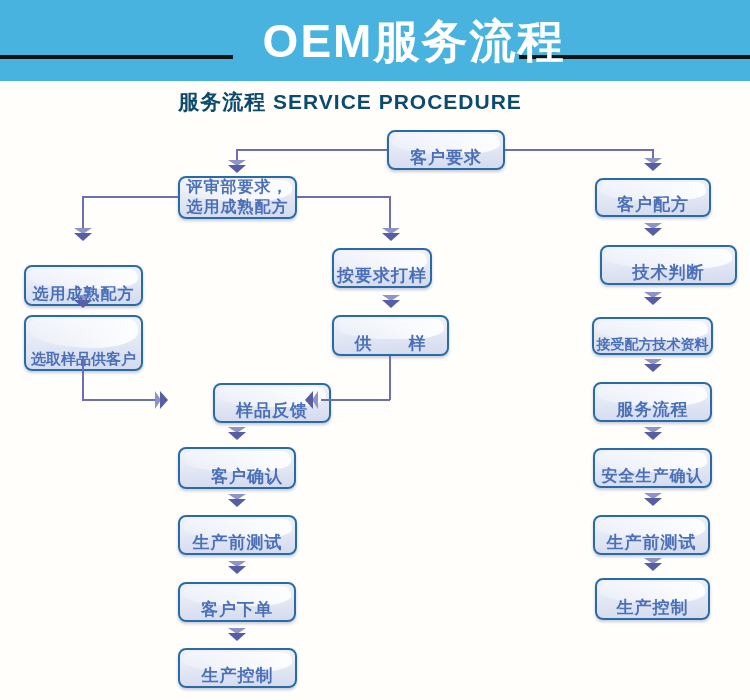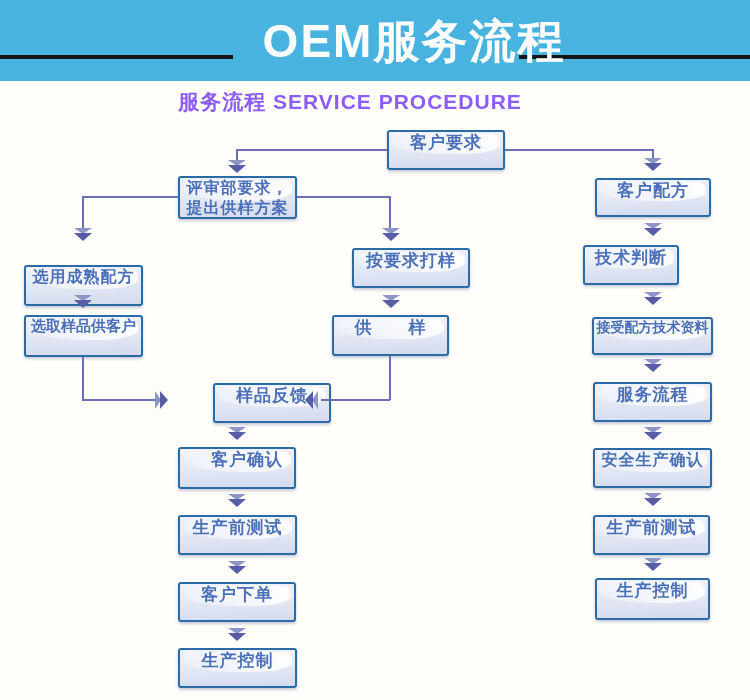--- a/index.html
+++ b/index.html
@@ -20,31 +20,31 @@
   .banner-line.right{left:519px;width:231px;}
   .banner-title{
     position:absolute;left:0;top:16px;width:750px;
     text-align:center;color:#ffffff;
     font-size:46px;font-weight:bold;letter-spacing:2px;
     line-height:1.1;
     padding-left:39px;
   }
   .subtitle{
     position:absolute;left:0;top:88px;width:700px;
-    text-align:center;color:#8b5cf6;
+    text-align:center;color:#0c4a6e;
     font-size:21px;font-weight:600;letter-spacing:1px;
   }
   
   .flow{position:absolute;left:0;top:0;width:750px;height:700px;}
   .node{
     position:absolute;
-    border:2px solid #2a6ba6;border-radius:3px;
+    border:2px solid #2a6ba6;border-radius:8px;
     background:linear-gradient(178deg,#f0f3fa 0%,#e4e9f5 45%,#d4dbee 100%);
     box-shadow:0 2px 3px rgba(110,120,160,.38);
-    display:flex;align-items:flex-start;justify-content:center;
+    display:flex;align-items:flex-end;justify-content:center;
     text-align:center;box-sizing:border-box;
   }
   .node::before{
     content:"";position:absolute;left:3px;right:3px;top:2px;height:55%;
     background:linear-gradient(95deg,rgba(255,255,255,.22) 0%,rgba(255,255,255,.62) 55%,rgba(255,255,255,.95) 100%);
     border-radius:11px 11px 45% 65% / 11px 11px 60% 70%;
   }
   .node span{
     position:relative;z-index:2;
     color:#4b70b8;font-weight:bold;font-size:17px;
@@ -80,29 +80,29 @@
 </div>
 <div class="subtitle">服务流程 SERVICE PROCEDURE</div>
 
 <div class="flow">
 
   <div class="node" style="left:387px;top:130px;width:118px;height:40px;">
       <span>客户要求</span>
     </div>
   <div class="node fs16" style="left:178px;top:176px;width:119px;height:43px;">
       <span>评审部要求，
-提出供样方案</span>
+选用成熟配方</span>
     </div>
   <div class="node fs16" style="left:24px;top:265px;width:119px;height:41px;">
       <span>选用成熟配方</span>
     </div>
-  <div class="node fs15" style="left:24px;top:315px;width:119px;height:42px;">
+  <div class="node fs15" style="left:24px;top:315px;width:119px;height:56px;">
       <span>选取样品供客户</span>
     </div>
-  <div class="node" style="left:352px;top:248px;width:118px;height:40px;">
+  <div class="node" style="left:332px;top:248px;width:100px;height:40px;">
       <span>按要求打样</span>
     </div>
   <div class="node" style="left:332px;top:315px;width:117px;height:41px;">
       <span>供　　样</span>
     </div>
   <div class="node" style="left:178px;top:383px;width:118px;height:40px;margin-left:35px;">
       <span>样品反馈</span>
     </div>
   <div class="node" style="left:178px;top:447px;width:118px;height:42px;padding-left:20px;">
       <span>客户确认</span>
@@ -112,21 +112,21 @@
     </div>
   <div class="node" style="left:178px;top:582px;width:118px;height:40px;">
       <span>客户下单</span>
     </div>
   <div class="node" style="left:178px;top:648px;width:119px;height:40px;">
       <span>生产控制</span>
     </div>
   <div class="node" style="left:595px;top:178px;width:116px;height:39px;">
       <span>客户配方</span>
     </div>
-  <div class="node" style="left:583px;top:245px;width:96px;height:40px;">
+  <div class="node" style="left:600px;top:245px;width:137px;height:40px;">
       <span>技术判断</span>
     </div>
   <div class="node fs14" style="left:592px;top:317px;width:121px;height:38px;">
       <span>接受配方技术资料</span>
     </div>
   <div class="node" style="left:593px;top:382px;width:119px;height:40px;">
       <span>服务流程</span>
     </div>
   <div class="node fs16" style="left:593px;top:448px;width:119px;height:40px;">
       <span>安全生产确认</span>

